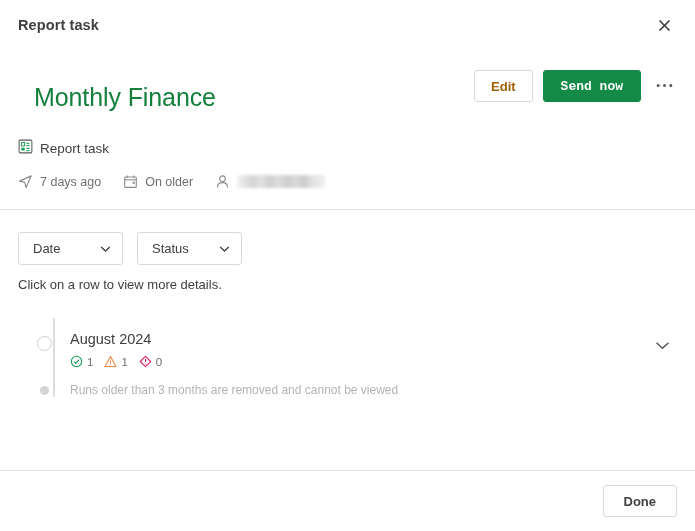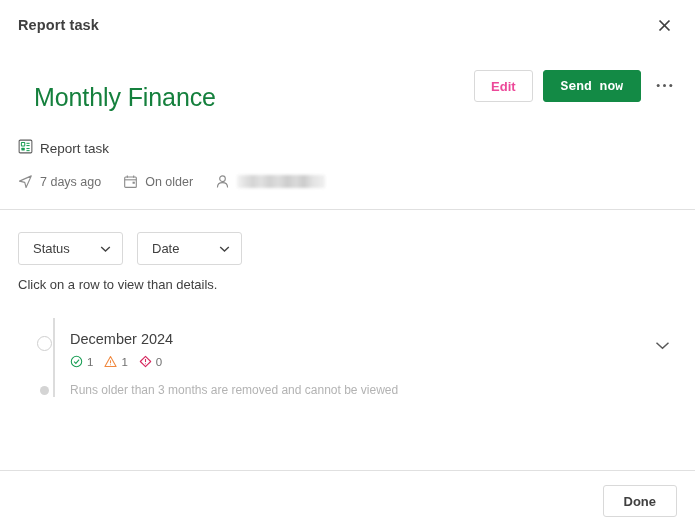--- a/index.html
+++ b/index.html
@@ -69,21 +69,21 @@
     height: 32px;
     padding: 0 16px;
     display: inline-flex;
     align-items: center;
     justify-content: center;
     white-space: nowrap;
   }
   .btn-secondary {
     background: #ffffff;
     border: 1px solid #d9d9d9;
-    color: #ec4899;
+    color: #a16207;
     font-weight: bold;
   }
   .btn-primary {
     background: #138a45;
     border: 1px solid #138a45;
     color: #ffffff;
     font-weight: bold;
     padding: 0 17px;
     font-family: Liberation Mono, monospace;
   }
@@ -371,49 +371,49 @@
     </div>
   </div>
 </div>
 
 <div class="divider"></div>
 
 <div class="history">
   <div class="history-head">
     <div class="filters">
       <div class="filter">
+        <span>Date</span>
+        <span class="chev">
+          <svg width="11" height="8" viewBox="0 0 11 8" fill="none" stroke="#444" stroke-width="1.4">
+            <path d="M1.2 2 L5.5 6 L9.8 2"></path>
+          </svg>
+        </span>
+      </div>
+      <div class="filter">
         <span>Status</span>
         <span class="chev">
           <svg width="11" height="8" viewBox="0 0 11 8" fill="none" stroke="#444" stroke-width="1.4">
             <path d="M1.2 2 L5.5 6 L9.8 2"></path>
           </svg>
         </span>
       </div>
-      <div class="filter">
-        <span>Date</span>
-        <span class="chev">
-          <svg width="11" height="8" viewBox="0 0 11 8" fill="none" stroke="#444" stroke-width="1.4">
-            <path d="M1.2 2 L5.5 6 L9.8 2"></path>
-          </svg>
-        </span>
-      </div>
-    </div>
-  </div>
-
-  <div class="history-hint">Click on a row to view than details.</div>
+    </div>
+  </div>
+
+  <div class="history-hint">Click on a row to view more details.</div>
 
   <div class="timeline">
     <div class="timeline-line"></div>
 
     <div class="tl-entry">
       <div class="tl-marker-col">
         <div class="marker-ring"></div>
       </div>
       <div class="tl-body">
-        <div class="run-title">December 2024</div>
+        <div class="run-title">August 2024</div>
         <div class="counts">
           <div class="count">
             <span>
               <svg width="13" height="13" viewBox="0 0 14 14" fill="none" stroke="#1a9e55" stroke-width="1.15">
                 <circle cx="7" cy="7" r="5.6"></circle>
                 <path d="M4.4 7.2 L6.3 9.1 L9.8 4.9"></path>
               </svg>
             </span>
             <span>1</span>
           </div>

